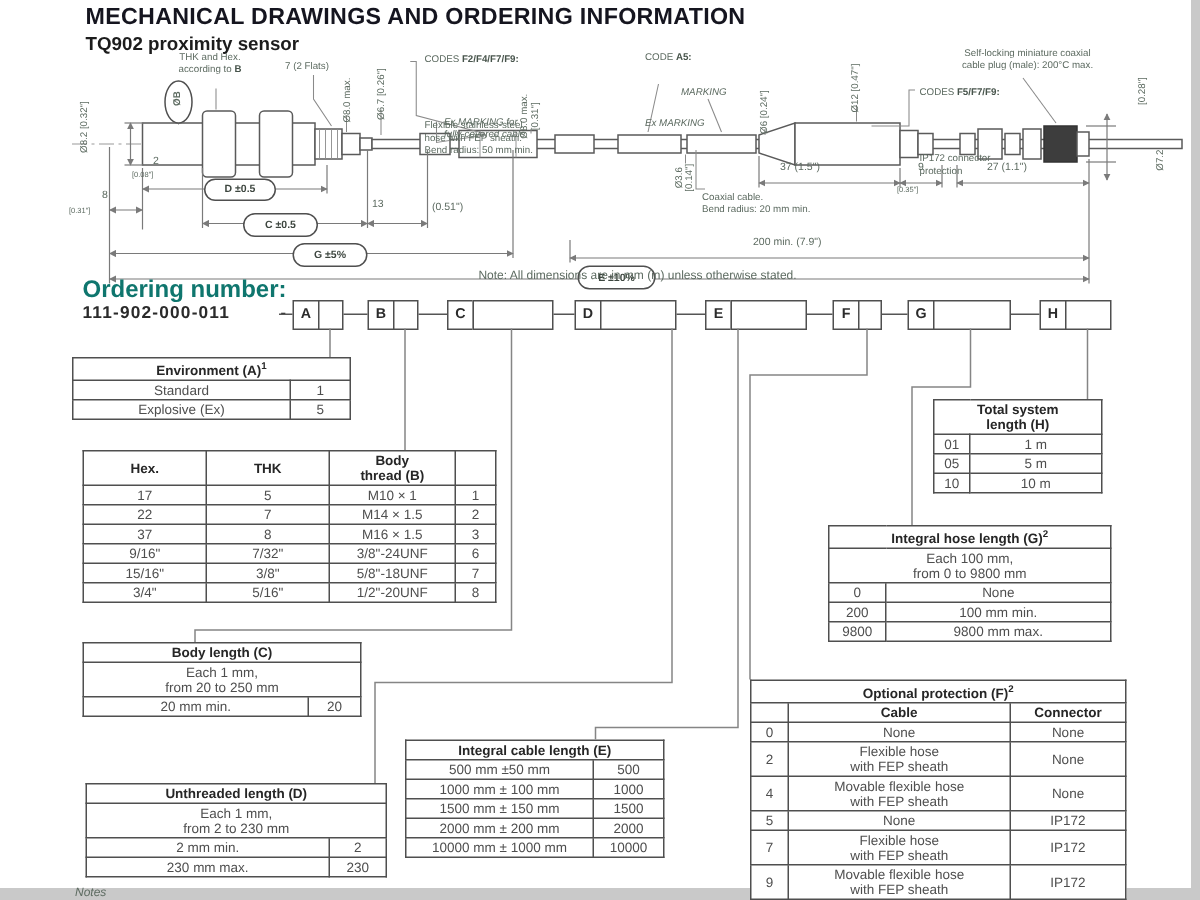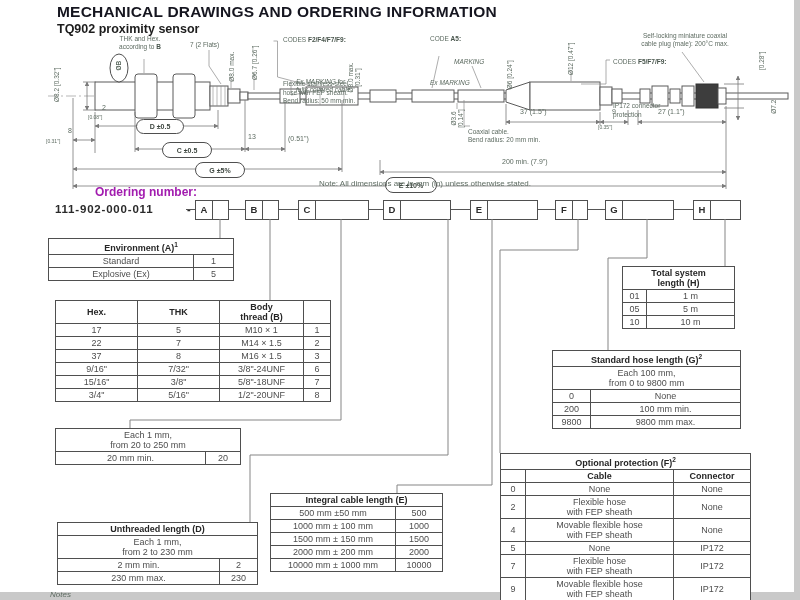--- a/index.html
+++ b/index.html
@@ -12,21 +12,21 @@
   .ann{position:absolute;font-size:6.5px;line-height:1.28;color:#5d6b61;white-space:pre-line;}
   .ann b{color:#47544b;}
   .it{font-style:italic;}
   .ctr{text-align:center;}
   .rot{position:absolute;font-size:6.5px;line-height:1.15;color:#5d6b61;transform:rotate(-90deg);text-align:center;white-space:pre-line;}
   .dim{position:absolute;font-size:7px;color:#5d6b61;white-space:nowrap;}
   .dimsm{position:absolute;font-size:5px;color:#5d6b61;white-space:nowrap;}
   .oval{position:absolute;border:1px solid #4f4f4f;border-radius:9px;background:#fff;font-size:7px;font-weight:bold;color:#3d463f;text-align:center;display:flex;align-items:center;justify-content:center;}
   #note{left:150px;top:147px;width:470px;text-align:center;font-size:8px;color:#5d6b61;}
   
-  #ordlabel{left:55px;top:185px;font-size:12px;font-weight:bold;color:#a21caf;margin-left:40px;}
+  #ordlabel{left:55px;top:185px;font-size:16px;font-weight:bold;color:#0f766e;}
   #ordnum{left:55px;top:203px;font-size:11.5px;font-weight:bold;color:#2a2a2a;letter-spacing:.8px;}
   #orddash{left:187px;top:203px;font-size:11px;font-weight:bold;color:#2a2a2a;}
   .lbox{position:absolute;top:200px;height:18px;border:1px solid #4f4f4f;background:#fff;font-size:9.5px;font-weight:bold;color:#2b2b2b;text-align:center;line-height:18px;}
   .bbox{position:absolute;top:200px;height:18px;border:1px solid #4f4f4f;background:#fff;}
   .hdash{position:absolute;top:209px;height:0;border-top:1px solid #555;}
   
   .tbl{position:absolute;border-collapse:collapse;table-layout:fixed;background:#fff;}
   .tbl th,.tbl td{border:1px solid #4f4f4f;text-align:center;color:#4e4e4e;font-size:9px;line-height:10px;padding:1px 2px;}
   .tbl th{font-weight:bold;color:#262626;}
   .pre{white-space:pre-line;margin-top:36px;}
@@ -309,20 +309,23 @@
       </tbody>
   </table>
 
   <table class="tbl" style="left:55px;top:428px;width:185px;">
     <colgroup>
         <col style="width:150px;">
         <col style="width:35px;">
       </colgroup>
     <thead>
       <tr>
+          <th colspan="2">Body length (C)</th>
+        </tr>
+      <tr>
           <td colspan="2" class="pre">Each 1 mm,
 from 20 to 250 mm</td>
         </tr>
     </thead>
     <tbody>
 
     <tr>
           <td>20 mm min.</td>
           <td>20</td>
         </tr>
@@ -448,21 +451,21 @@
       </tbody>
   </table>
 
   <table class="tbl" style="left:552px;top:350px;width:188px;">
     <colgroup>
         <col style="width:38px;">
         <col style="width:150px;">
       </colgroup>
     <thead>
       <tr>
-          <th colspan="2"><span>Standard hose length (G)</span><sup>2</sup></th>
+          <th colspan="2"><span>Integral hose length (G)</span><sup>2</sup></th>
         </tr>
       <tr>
           <td colspan="2" class="pre">Each 100 mm,
 from 0 to 9800 mm</td>
         </tr>
     </thead>
     <tbody>
 
     <tr>
           <td>0</td>

